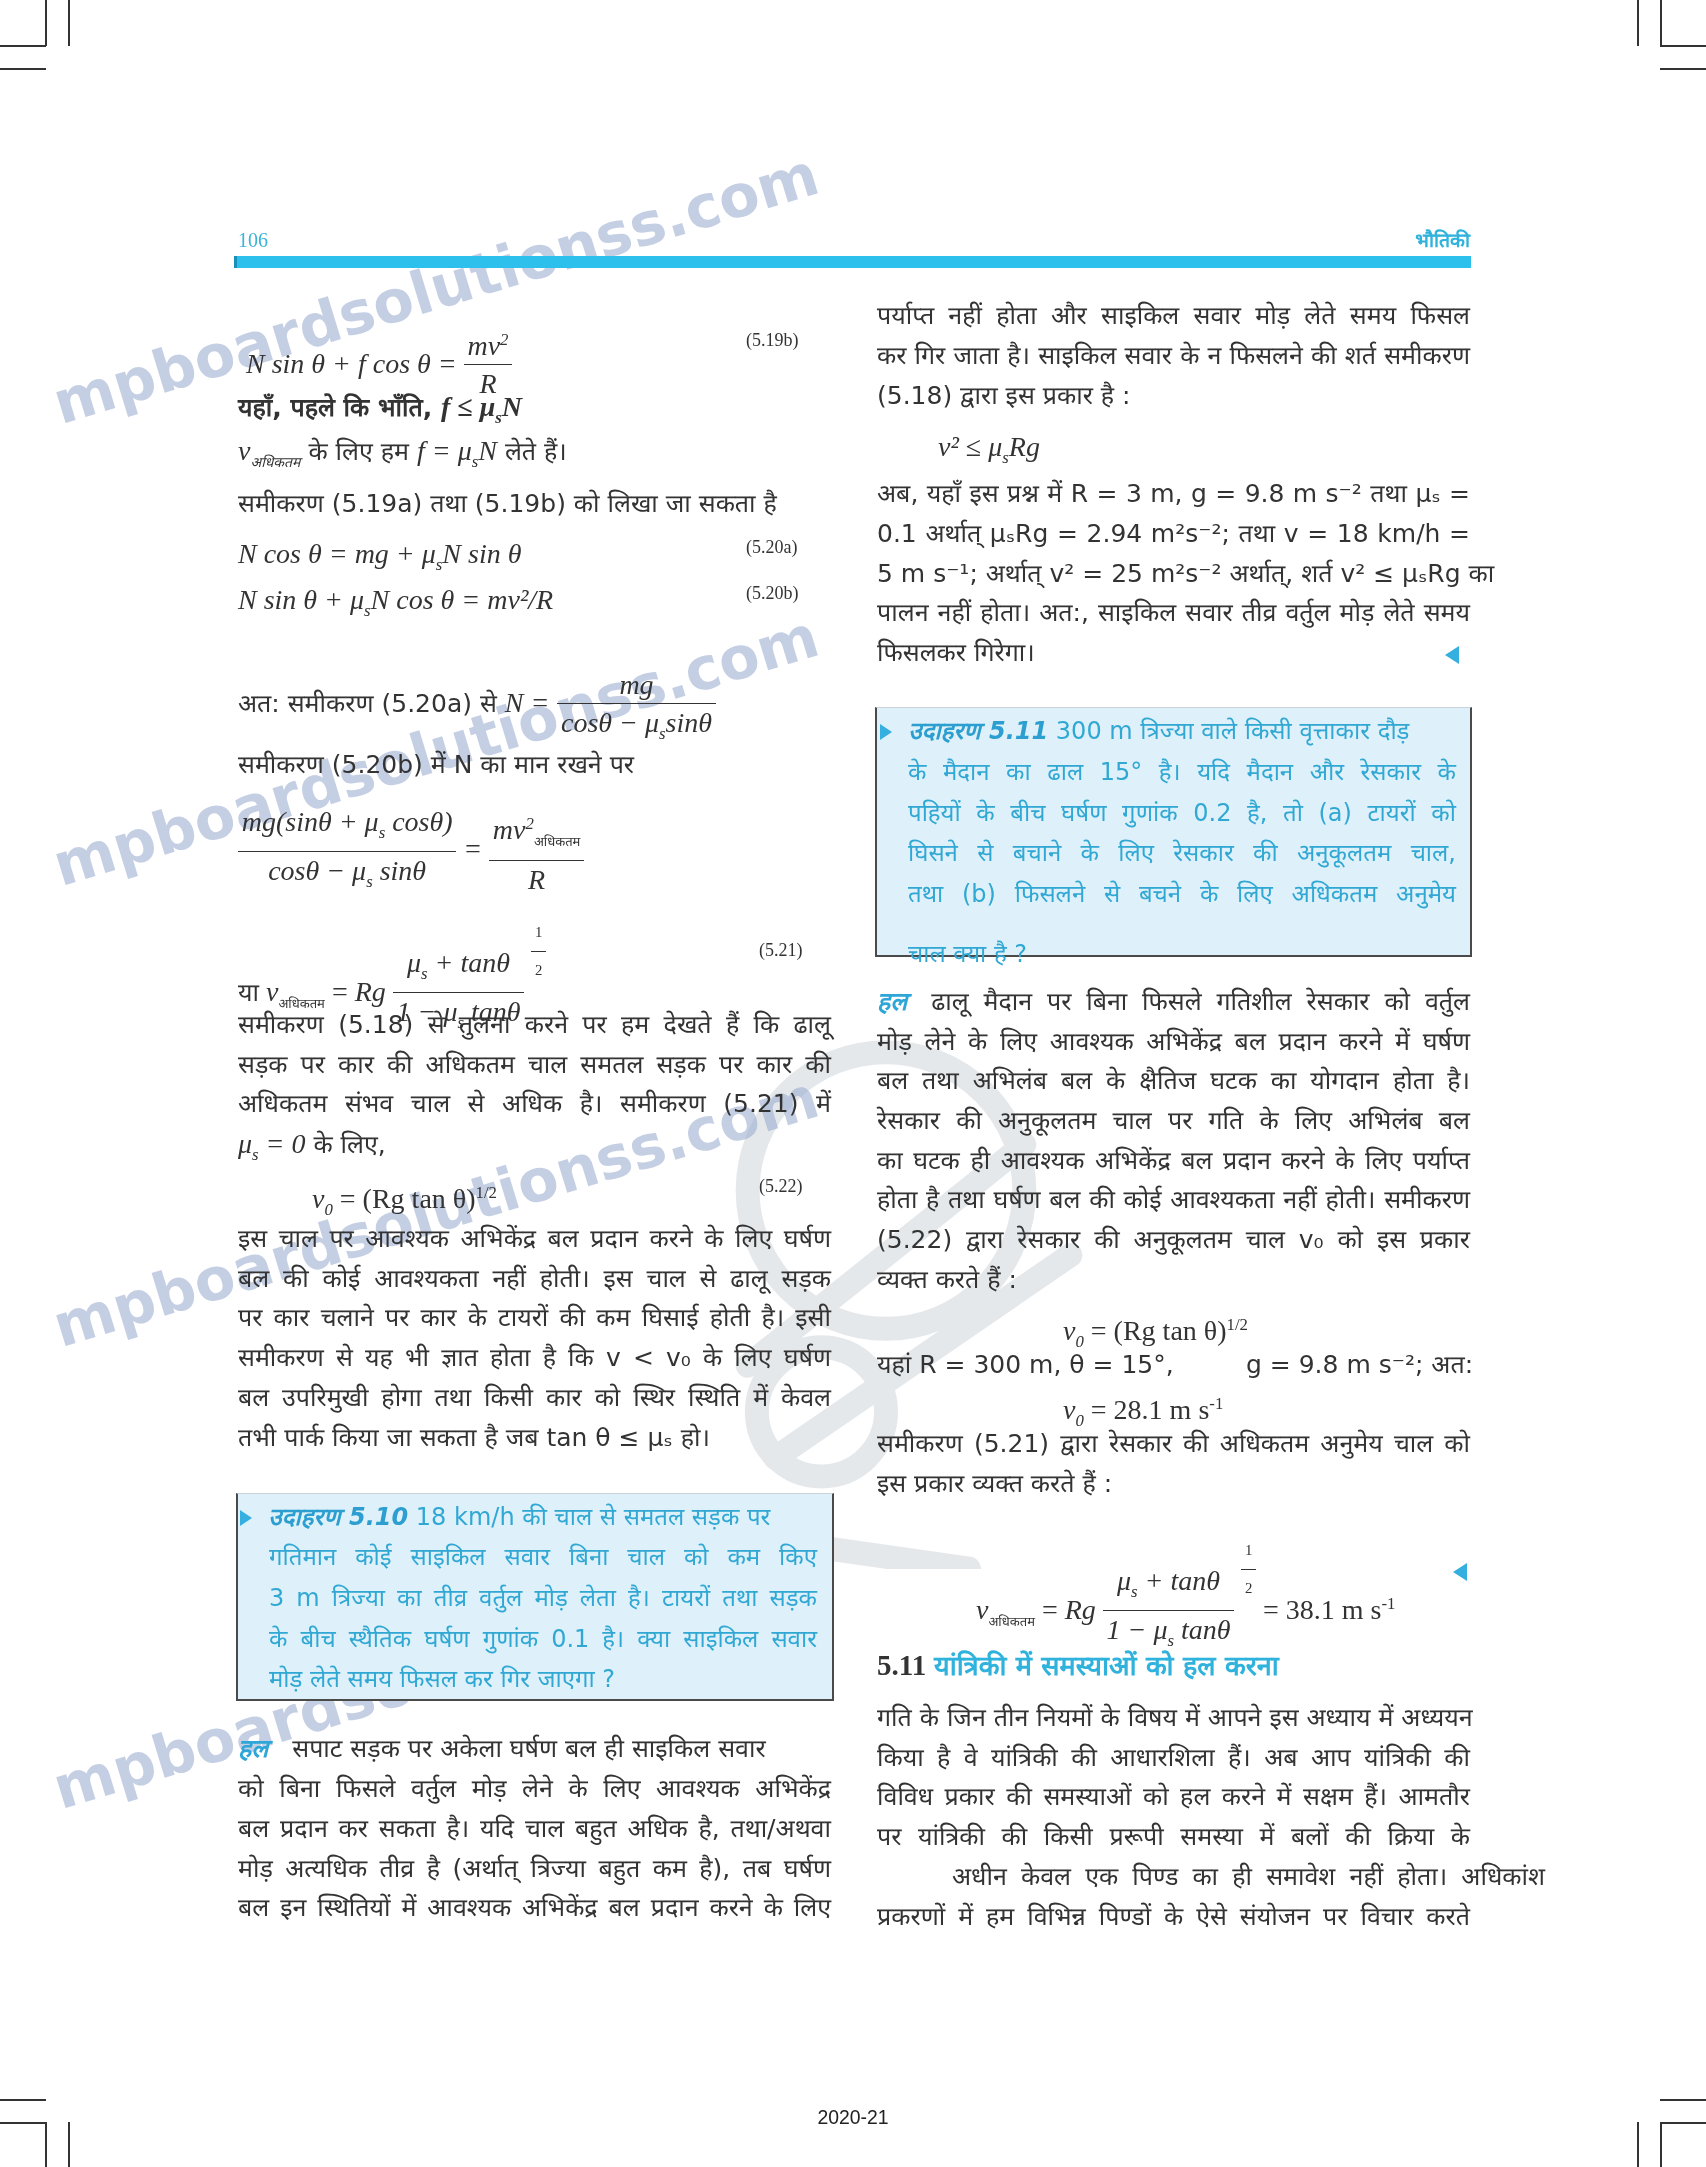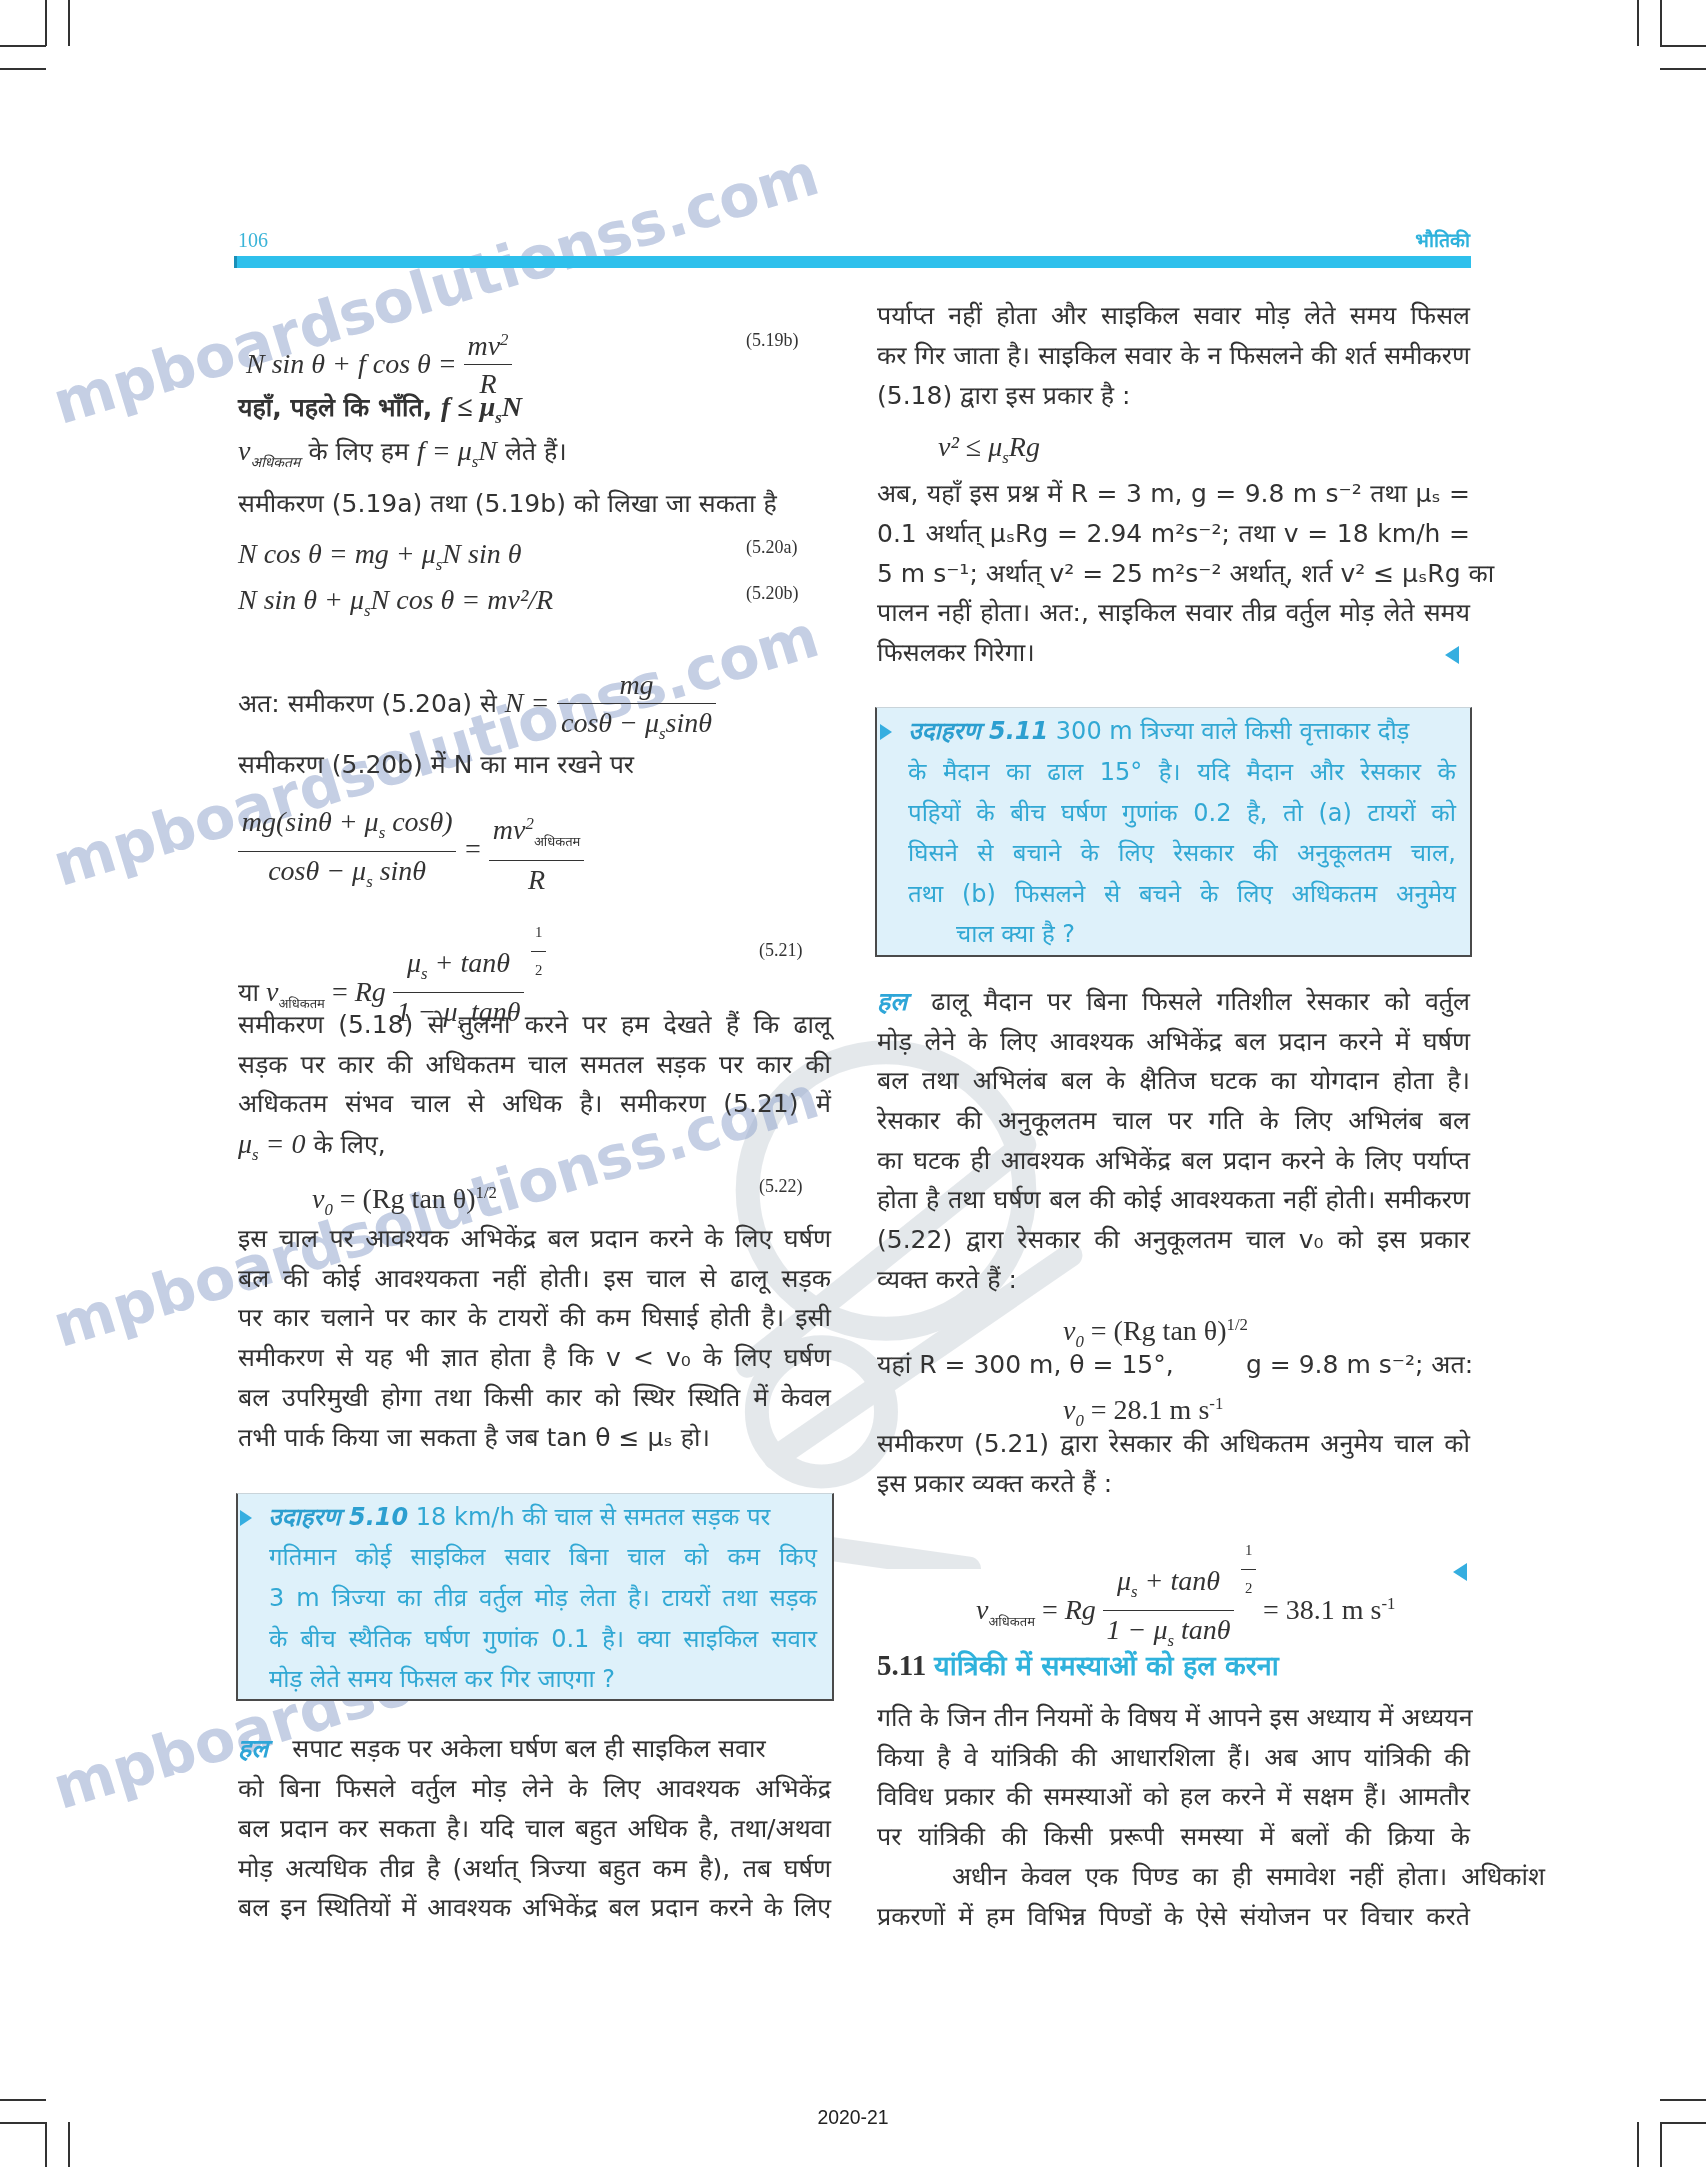--- a/index.html
+++ b/index.html
@@ -198,21 +198,21 @@
 
 <div class="box" style="left:875px;top:707px;width:593px;height:247px;"></div>
 <div class="box-line" style="left:880px;top:713px;">
   <span class="arrow-right"></span><span class="box-label">उदाहरण 5.11</span>
   <span>300 m त्रिज्या वाले किसी वृत्ताकार दौड़</span>
 </div>
 <div class="box-line just" style="left:908px;top:754px;width:548px;">के मैदान का ढाल 15° है। यदि मैदान और रेसकार के</div>
 <div class="box-line just" style="left:908px;top:795px;width:548px;">पहियों के बीच घर्षण गुणांक 0.2 है, तो (a) टायरों को</div>
 <div class="box-line just" style="left:908px;top:835px;width:548px;">घिसने से बचाने के लिए रेसकार की अनुकूलतम चाल,</div>
 <div class="box-line just" style="left:908px;top:876px;width:548px;">तथा (b) फिसलने से बचने के लिए अधिकतम अनुमेय</div>
-<div class="box-line" style="left:908px;top:916px;margin-left:48px;">चाल क्या है ?</div>
+<div class="box-line" style="left:908px;top:936px;">चाल क्या है ?</div>
 
 <div class="line just" style="left:877px;top:983px;width:593px;">
   <span class="hal">हल</span><span>ढालू मैदान पर बिना फिसले गतिशील रेसकार को वर्तुल</span>
 </div>
 <div class="line just" style="left:877px;top:1023px;width:593px;">मोड़ लेने के लिए आवश्यक अभिकेंद्र बल प्रदान करने में घर्षण</div>
 <div class="line just" style="left:877px;top:1062px;width:593px;">बल तथा अभिलंब बल के क्षैतिज घटक का योगदान होता है।</div>
 <div class="line just" style="left:877px;top:1102px;width:593px;">रेसकार की अनुकूलतम चाल पर गति के लिए अभिलंब बल</div>
 <div class="line just" style="left:877px;top:1142px;width:593px;">का घटक ही आवश्यक अभिकेंद्र बल प्रदान करने के लिए पर्याप्त</div>
 <div class="line just" style="left:877px;top:1181px;width:593px;">होता है तथा घर्षण बल की कोई आवश्यकता नहीं होती। समीकरण</div>
 <div class="line just" style="left:877px;top:1221px;width:593px;">(5.22) द्वारा रेसकार की अनुकूलतम चाल v₀ को इस प्रकार</div>

